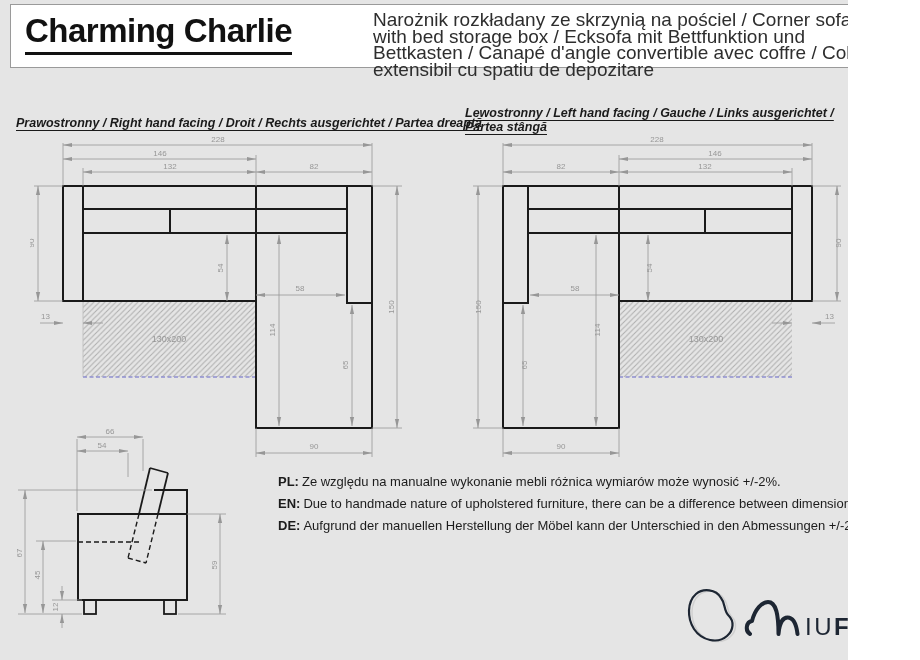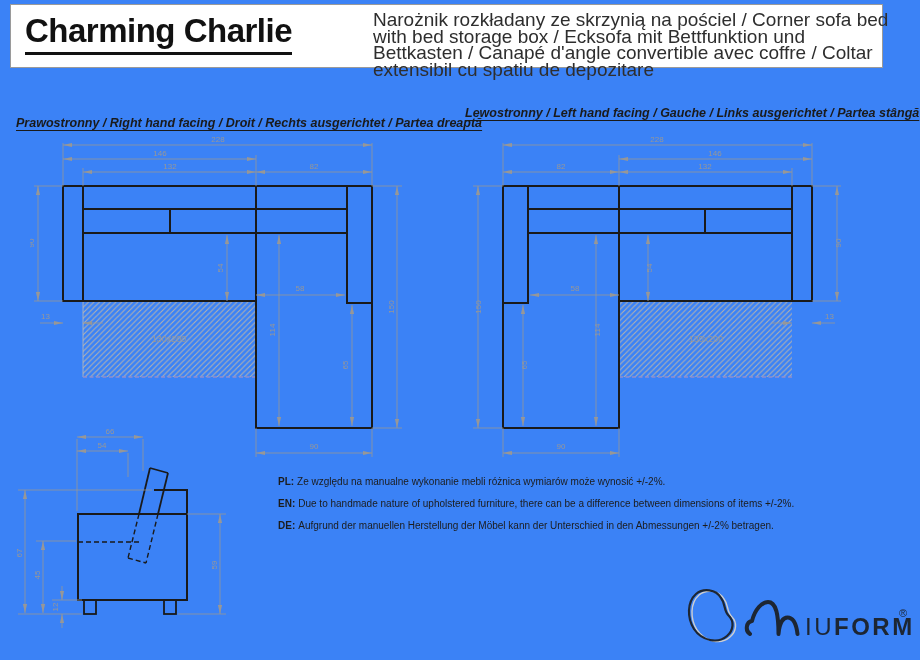--- a/index.html
+++ b/index.html
@@ -1,31 +1,31 @@
 <!DOCTYPE html>
 <html><head>
 <meta charset="utf-8">
 <style>
   html,body{margin:0;padding:0;background:#fff;}
-  .page{position:relative;width:920px;height:660px;background:#3b82f6;overflow:hidden;
+  .page{position:relative;width:848px;height:660px;background:#e5e5e5;overflow:hidden;
         font-family:"Liberation Sans",sans-serif;color:#1a1a1a;}
   .header-box{position:absolute;left:10px;top:4px;width:871px;height:62px;border:1px solid #9a9a9a;background:#fff;}
   .title{position:absolute;left:14px;top:5px;display:inline-block;font-size:33px;font-weight:bold;
          letter-spacing:-0.5px;color:#111;border-bottom:3px solid #111;padding-bottom:1px;line-height:1.25;}
   .description{position:absolute;left:362px;top:7px;width:516px;font-size:19px;line-height:16.5px;color:#2e2e2e;}
   .variant-heading{position:absolute;top:106px;font-style:italic;font-weight:600;font-size:12.5px;color:#1a1a1a;
          text-decoration:underline;text-underline-offset:3px;}
   .h-rhf{left:16px;margin-top:10px;}
   .h-lhf{left:465px;}
   .topview{position:absolute;top:135px;width:400px;height:330px;}
   #tv-right{left:30px;}
   #tv-left{left:470px;}
   .sideview{position:absolute;left:0px;top:425px;width:265px;height:235px;}
   .notes{position:absolute;left:278px;top:471px;width:636px;}
-  .note-line{font-size:10px;line-height:22px;color:#1c1c1c;white-space:nowrap;}
+  .note-line{font-size:13px;line-height:22px;color:#1c1c1c;white-space:nowrap;}
   .note-label{font-weight:bold;margin-right:3px;}
   .logo{position:absolute;left:686px;top:584px;width:226px;height:68px;}
   svg text{font-family:"Liberation Sans",sans-serif;}
   .defs-holder{position:absolute;width:0;height:0;overflow:hidden;}
 </style>
 </head>
 <body>
 
 <div class="page">
 

